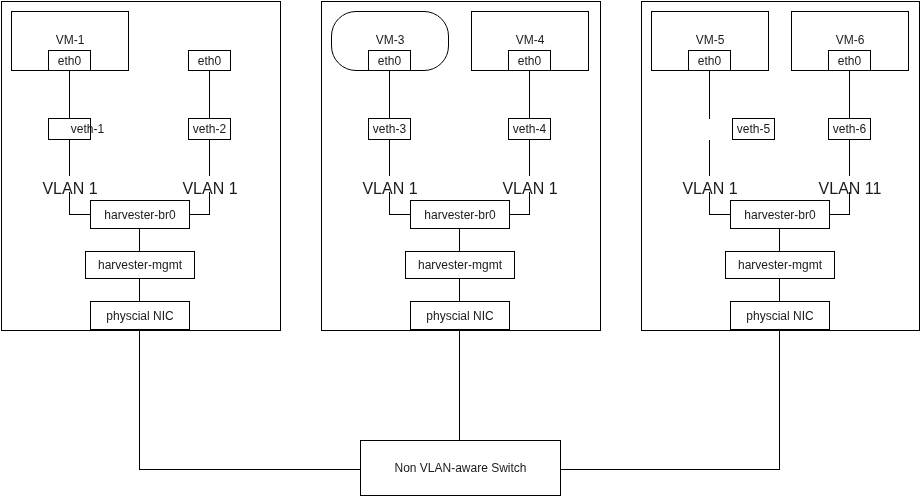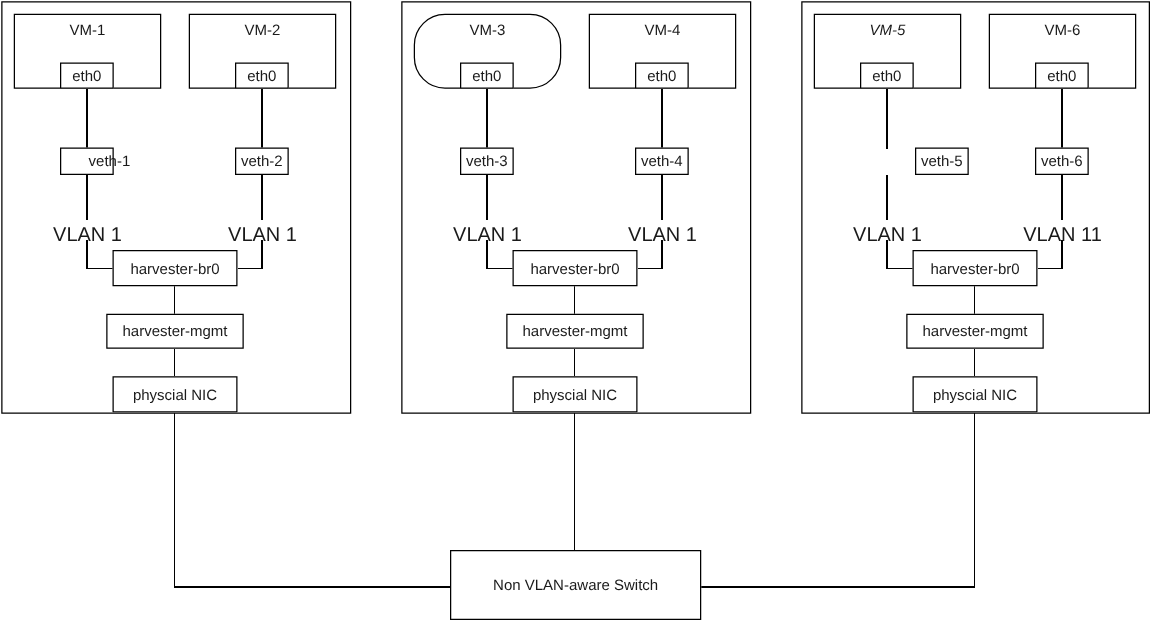--- a/index.html
+++ b/index.html
@@ -47,21 +47,21 @@
   }
   
   .group-box {
     background: transparent;
     z-index: 1;
   }
   
   .vm-box {
     align-items: flex-start;
     justify-content: center;
-    padding-top: 6px;
+    padding-top: 22px;
     z-index: 2;
   }
   .port-box { z-index: 4; justify-content: center; }
   .node-box { z-index: 4; }
   .switch-box { z-index: 4; }
 
   .vlan-label {
     position: absolute;
     font-size: 16px;
     color: #1a1a1a;
@@ -121,23 +121,20 @@
 
   <div class="box group-box" style="left:1px; top:1px; width:280px; height:330px;"></div>
 
   <div class="box vm-box" style="left:11px; top:11px; width:118px; height:60px;">
     <span>VM-1</span>
   </div>
   <div class="box port-box" style="left:48px; top:50px; width:43px; height:21px;">
     <span>eth0</span>
   </div>
 
-  <div class="box vm-box" style="left:151px; top:11px; width:118px; height:60px;">
-    <span>VM-2</span>
-  </div>
   <div class="box port-box" style="left:188px; top:50px; width:43px; height:21px;">
     <span>eth0</span>
   </div>
 
   <div class="box node-box" style="left:48px; top:118px; width:43px; height:22px;padding-left:36px;">
     <span>veth-1</span>
   </div>
   <div class="box node-box" style="left:188px; top:118px; width:43px; height:22px;">
     <span>veth-2</span>
   </div>
@@ -186,21 +183,21 @@
   </div>
   <div class="box node-box" style="left:405px; top:251px; width:110px; height:28px;">
     <span>harvester-mgmt</span>
   </div>
   <div class="box node-box" style="left:410px; top:301px; width:100px; height:29px;">
     <span>physcial NIC</span>
   </div>
 
   <div class="box group-box" style="left:641px; top:1px; width:279px; height:330px;"></div>
 
-  <div class="box vm-box" style="left:651px; top:11px; width:118px; height:60px;font-style:italic;">
+  <div class="box vm-box" style="left:651px; top:11px; width:118px; height:60px;">
     <span>VM-5</span>
   </div>
   <div class="box port-box" style="left:688px; top:50px; width:43px; height:21px;">
     <span>eth0</span>
   </div>
 
   <div class="box vm-box" style="left:791px; top:11px; width:118px; height:60px;">
     <span>VM-6</span>
   </div>
   <div class="box port-box" style="left:828px; top:50px; width:43px; height:21px;">

